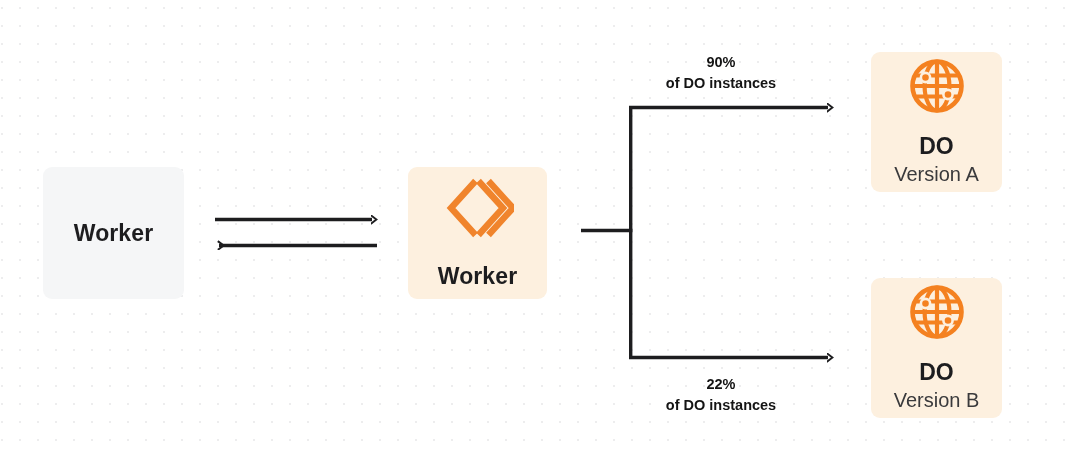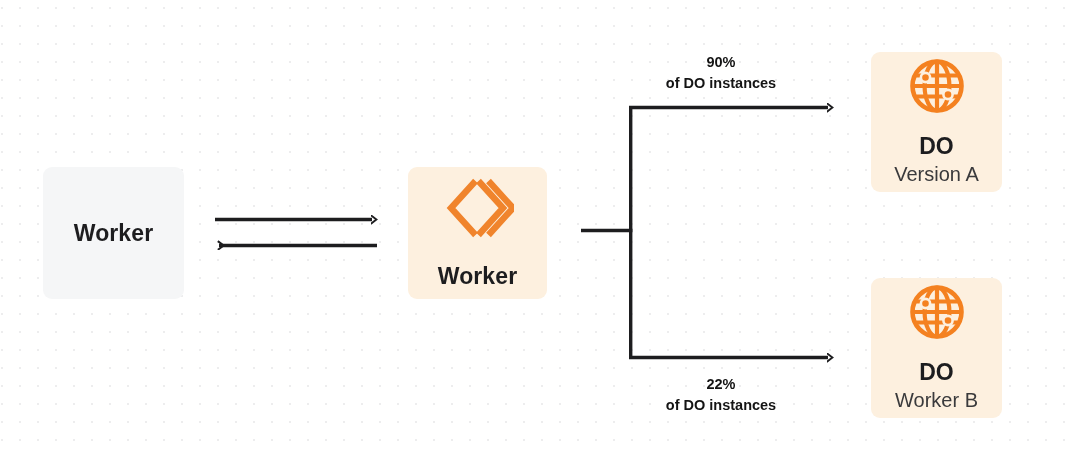--- a/index.html
+++ b/index.html
@@ -166,16 +166,16 @@
         <ellipse cx="29" cy="29" rx="12.4" ry="24.5" fill="none" stroke="#f48120" stroke-width="4.2"></ellipse>
         <line x1="29" y1="4.5" x2="29" y2="53.5" stroke="#f48120" stroke-width="4.2"></line>
         <line x1="6.2" y1="18.5" x2="51.8" y2="18.5" stroke="#f48120" stroke-width="4.2"></line>
         <line x1="4.6" y1="29" x2="53.4" y2="29" stroke="#f48120" stroke-width="4.2"></line>
         <line x1="6.2" y1="39.5" x2="51.8" y2="39.5" stroke="#f48120" stroke-width="4.2"></line>
         <circle cx="17.5" cy="20.5" r="4.6" fill="#f48120" stroke="#fdf0df" stroke-width="2.6"></circle>
         <circle cx="40.0" cy="37.5" r="4.6" fill="#f48120" stroke="#fdf0df" stroke-width="2.6"></circle>
       </svg>
     </span>
     <span class="node-title">DO</span>
-    <span class="node-sub">Worker B</span>
+    <span class="node-sub">Version B</span>
   </div>
 
 </div>
 
 </body></html>

